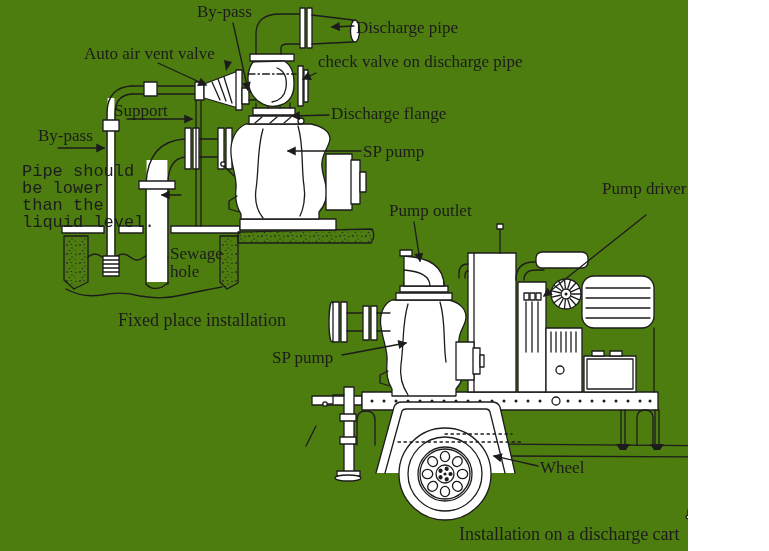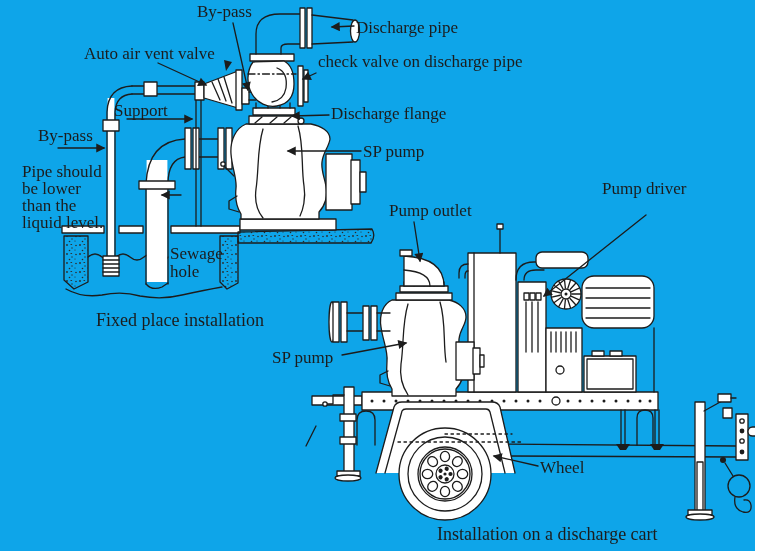--- a/index.html
+++ b/index.html
@@ -1,22 +1,22 @@
 <!DOCTYPE html>
 <html><head>
 <meta charset="utf-8">
 <style>
   html,body{margin:0;padding:0;background:#fff;}
-  #stage{position:relative;width:755px;height:551px;background:#0ea5e9;overflow:hidden;
+  #stage{position:relative;width:688px;height:551px;background:#4d7c0f;overflow:hidden;
          font-family:"Liberation Serif", serif;color:#1c1c1c;}
   #art{position:absolute;left:0;top:0;}
   .lbl{position:absolute;font-size:17px;line-height:18px;white-space:nowrap;color:#1c1c1c;}
-  .cap{position:absolute;font-size:18px;line-height:19px;white-space:nowrap;color:#1c1c1c;}
+  .cap{position:absolute;font-size:18px;line-height:19px;white-space:nowrap;color:#1c1c1c;margin-left:22px;}
   .note{position:absolute;font-size:17px;line-height:17px;color:#1c1c1c;}
-  .note span{display:block;white-space:nowrap;}
+  .note span{display:block;white-space:nowrap;font-family:Liberation Mono, monospace;}
   .twoline span{display:block;white-space:nowrap;}
 </style>
 </head>
 <body>
 
 <div id="stage">
 
 <svg id="art" width="769" height="551" viewBox="0 0 769 551" stroke="#1c1c1c" stroke-width="1.3" fill="none" stroke-linecap="round" stroke-linejoin="round">
   <defs>
     <marker id="arr" viewBox="0 0 10 10" refX="8.5" refY="5" markerWidth="8.5" markerHeight="7" orient="auto-start-reverse">

